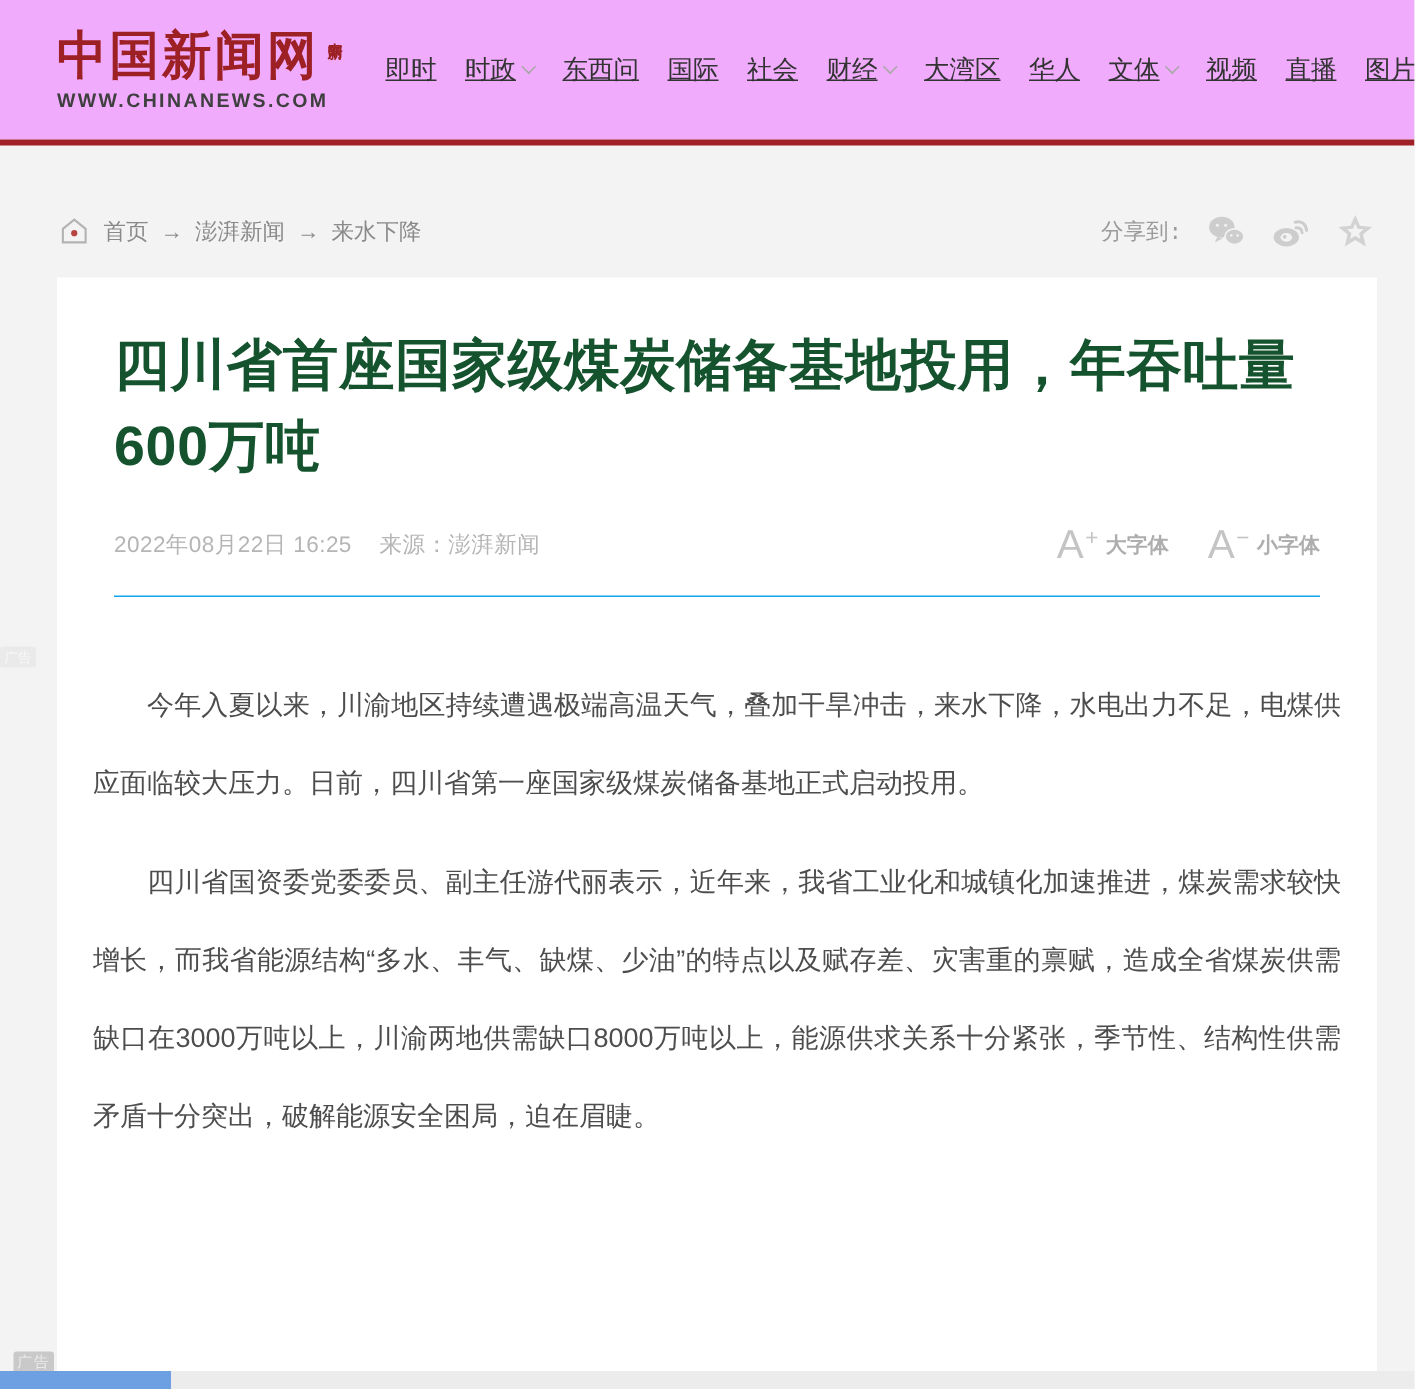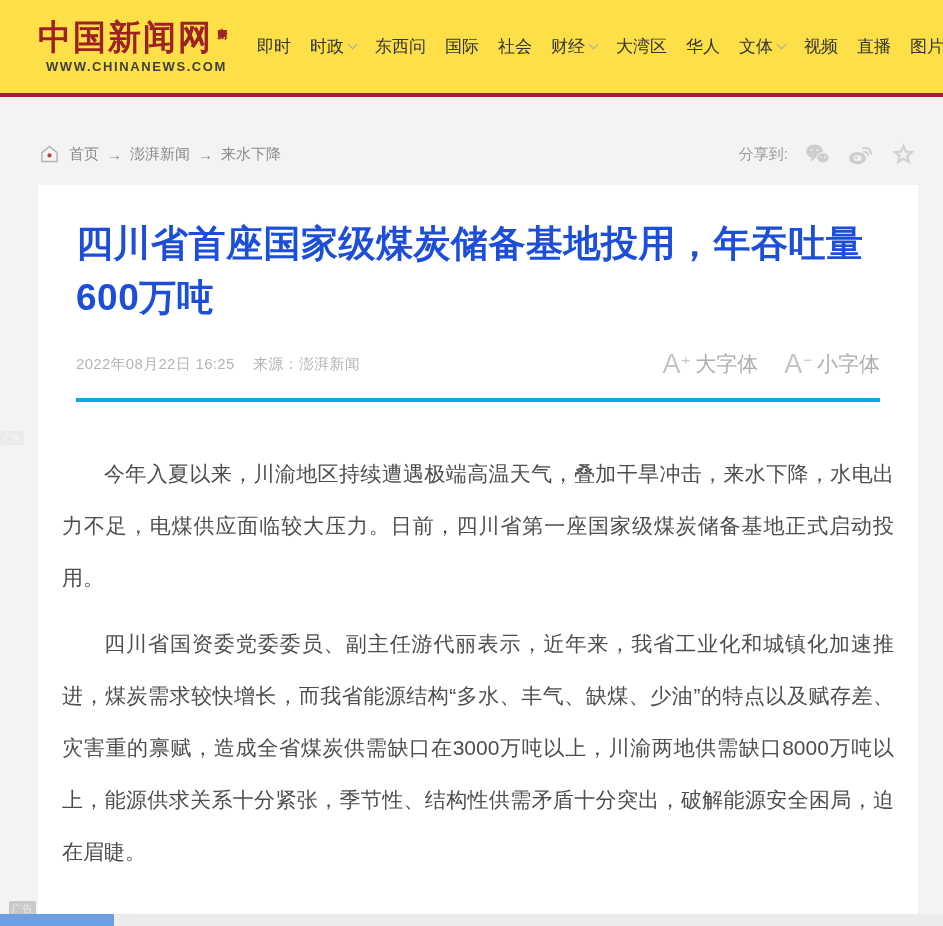--- a/index.html
+++ b/index.html
@@ -1,65 +1,65 @@
 <!DOCTYPE html>
 <html><head>
 <meta charset="utf-8">
 <style>
   * { margin:0; padding:0; box-sizing:border-box; }
   html,body { width:943px; height:926px; overflow:hidden; background:#f3f3f3;
               font-family:"Liberation Sans", sans-serif; }
   body { position:relative; }
 
   
-  .header { height:93px; background:#fde047; display:flex; align-items:center;
-            padding-left:38px; white-space:nowrap; overflow:hidden;text-align:right; }
+  .header { height:93px; background:#f0abfc; display:flex; align-items:center;
+            padding-left:38px; white-space:nowrap; overflow:hidden; }
   .logo-block { display:flex; flex-direction:column; justify-content:center; }
   .logo-row { display:flex; align-items:flex-start; }
   .logo-cn { font-family:"DejaVu Serif", serif; font-weight:bold; font-size:33px;
              color:#9c2024; letter-spacing:2px; line-height:1; transform:scaleY(1.05); }
   .logo-side { writing-mode:vertical-rl; font-size:10px; color:#9c2024; font-weight:bold;
                margin-left:4px; letter-spacing:1px; line-height:1; }
   .logo-url { font-size:13px; color:#3f3f3f; letter-spacing:1.6px; margin-top:6px; font-weight:700; }
   .v-divider { width:1px; height:56px; background:#e3e3e3; margin:0 16px 0 14px; }
   .nav { display:flex; align-items:center; gap:19px; font-size:17px; color:#333; }
-  .nav-item { cursor:pointer; display:flex; align-items:center; flex:0 0 auto; }
+  .nav-item { cursor:pointer; display:flex; align-items:center; flex:0 0 auto;text-decoration:underline; }
   .caret { display:inline-block; width:7px; height:7px; border-right:1.6px solid #a8a8a8;
            border-bottom:1.6px solid #a8a8a8; transform:rotate(45deg); margin-left:5px;
            position:relative; top:-2px; }
 
   .red-bar { height:4px; background:#9f2127; }
 
   
   .crumb-row { display:flex; justify-content:space-between; align-items:center;
                padding:45px 26px 0 40px; }
   .crumbs { display:flex; align-items:center; gap:8px; font-size:15px; color:#8a8a8a; }
   .crumb-link { cursor:pointer; }
   .home-ico { width:19px; height:18px; margin-right:2px; }
-  .share { display:flex; align-items:center; gap:16px; }
+  .share { display:flex; align-items:center; gap:16px;font-family:Liberation Mono, monospace; }
   .share-label { font-size:15px; color:#9b9b9b; }
   .share-ico { width:27px; height:24px; cursor:pointer; }
 
   
   .card { width:880px; margin:19px 0 0 38px; background:#fff; min-height:750px;
           padding-bottom:40px; }
-  .title { padding:32px 38px 0 38px; font-size:37px; font-weight:bold; color:#1d4ed8;
+  .title { padding:32px 38px 0 38px; font-size:37px; font-weight:bold; color:#14532d;
            line-height:1.45; letter-spacing:0.5px; }
   .meta-row { display:flex; justify-content:space-between; align-items:center;
-              margin:26px 38px 0 38px; padding-bottom:20px; border-bottom:4px solid #0ea5e9; }
+              margin:26px 38px 0 38px; padding-bottom:20px; border-bottom:1px solid #0ea5e9; }
   .meta-left { font-size:15px; color:#b5b5b5; letter-spacing:0.3px; }
   .meta-date { margin-right:14px; }
   .fs-controls { display:flex; align-items:center; gap:26px; }
   .fs-btn { display:flex; align-items:center; cursor:pointer; }
   .fs-a { font-size:27px; color:#c4c4c4; font-weight:400; line-height:1; }
   .fs-sign { font-size:15px; color:#c4c4c4; margin:-10px 5px 0 1px; }
-  .fs-label { font-size:21px; color:#aeaeae; }
+  .fs-label { font-size:14px; color:#aeaeae;font-weight:bold; }
 
   .article-body { padding:10px 24px 0 24px; }
-  .article-body p { font-size:21px; color:#4d4d4d; line-height:52px; text-indent:2em;
+  .article-body p { font-size:18px; color:#4d4d4d; line-height:52px; text-indent:2em;
                     text-align:justify; margin-top:14px; }
   .article-body p:first-child { margin-top:36px; }
 
   
   .edge-badge-top { position:absolute; left:0; top:431px; min-width:24px; height:14px;
                     background:#eaeaea; color:#f7f7f7; font-size:9px; line-height:14px;
                     text-align:center; border-radius:2px; }
   .ad-badge { position:absolute; left:9px; bottom:9px; min-width:27px; height:16px;
               background:#c9c9c9; color:#e9e9e9; font-size:10px; line-height:16px;
               text-align:center; border-radius:2px; letter-spacing:1px; }

